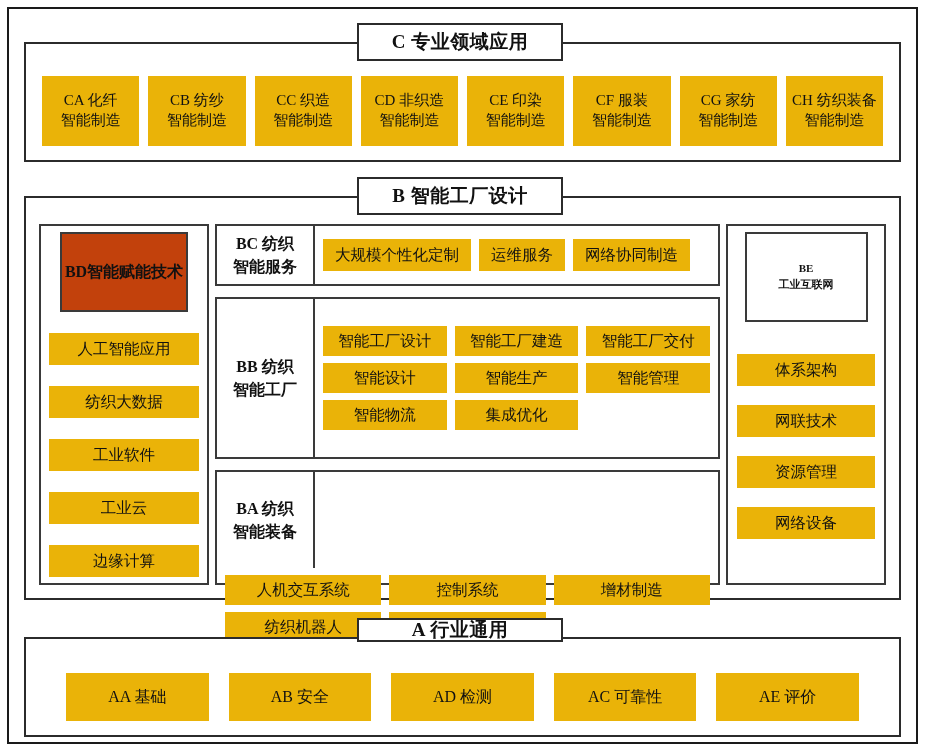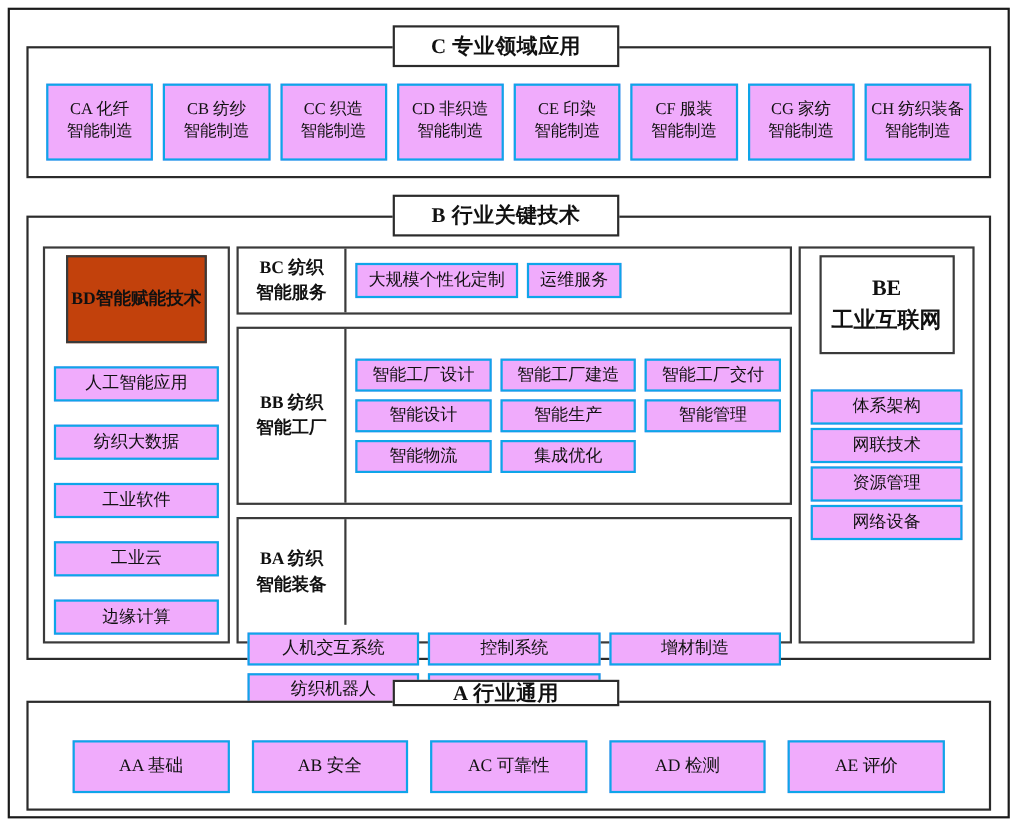--- a/index.html
+++ b/index.html
@@ -32,23 +32,23 @@
     box-sizing:border-box;
     font-weight:bold;
     font-size:19px;
     letter-spacing:.5px;
     z-index:6;
     white-space:nowrap;
   }
 
   
   .box{
-    border:2px solid #0ea5e9;
+    border:2px solid #eab308;
     box-sizing:border-box;
-    background:#f0abfc;
+    background:#eab308;
     display:flex;
     align-items:center;
     justify-content:center;
     text-align:center;
     line-height:1.32;
     font-size:15.5px;
     white-space:nowrap;
   }
   .box.two-line{ flex-direction:column; }
   .box .ln{display:block;}
@@ -133,25 +133,25 @@
     width:160px; flex:0 0 160px;
     border:2px solid #3a3a3a;box-sizing:border-box;
     padding:6px 9px;
     display:flex;flex-direction:column;
   }
   .be-head{
     align-self:center;
     width:123px;height:90px;
     border:2px solid #3a3a3a;box-sizing:border-box;
     display:flex;flex-direction:column;align-items:center;justify-content:center;
-    font-weight:bold;font-size:20px;line-height:1.45;
+    font-weight:bold;font-size:11px;line-height:1.45;
   }
   .col-right .stack{
     margin-top:32px;
-    display:flex;flex-direction:column;gap:3px;
+    display:flex;flex-direction:column;gap:19px;
   }
   .col-right .stack .box{height:32px;font-size:15.5px;}
 
   
   #sec-a{ left:24px; top:637px; width:877px; height:100px; }
   #a-title{ left:357px; top:618px; width:206px; height:24px; }
   #a-items{
     position:absolute;left:40px;top:34px;right:40px;height:32px;
     display:flex;gap:20px;
   }
@@ -223,20 +223,21 @@
       <div class="col-mid">
 
         <div class="grp" id="grp-bc">
           <div class="grp-label">
             <span class="ln">BC 纺织</span>
             <span class="ln">智能服务</span>
           </div>
           <div class="grp-body">
             <div class="box">大规模个性化定制</div>
             <div class="box">运维服务</div>
+            <div class="box">网络协同制造</div>
           </div>
         </div>
 
         <div class="grp" id="grp-bb">
           <div class="grp-label">
             <span class="ln">BB 纺织</span>
             <span class="ln">智能工厂</span>
           </div>
           <div class="grp-body cols3">
             <div class="box">智能工厂设计</div>
@@ -274,26 +275,26 @@
         <div class="stack">
           <div class="box">体系架构</div>
           <div class="box">网联技术</div>
           <div class="box">资源管理</div>
           <div class="box">网络设备</div>
         </div>
       </div>
 
     </div>
   </div>
-  <div class="section-title" id="b-title">B 行业关键技术</div>
+  <div class="section-title" id="b-title">B 智能工厂设计</div>
 
   <div class="section" id="sec-a">
     <div id="a-items">
       <div class="box">AA 基础</div>
       <div class="box">AB 安全</div>
+      <div class="box">AD 检测</div>
       <div class="box">AC 可靠性</div>
-      <div class="box">AD 检测</div>
       <div class="box">AE 评价</div>
     </div>
   </div>
   <div class="section-title" id="a-title">A 行业通用</div>
 
 </div>
 
 </body></html>

